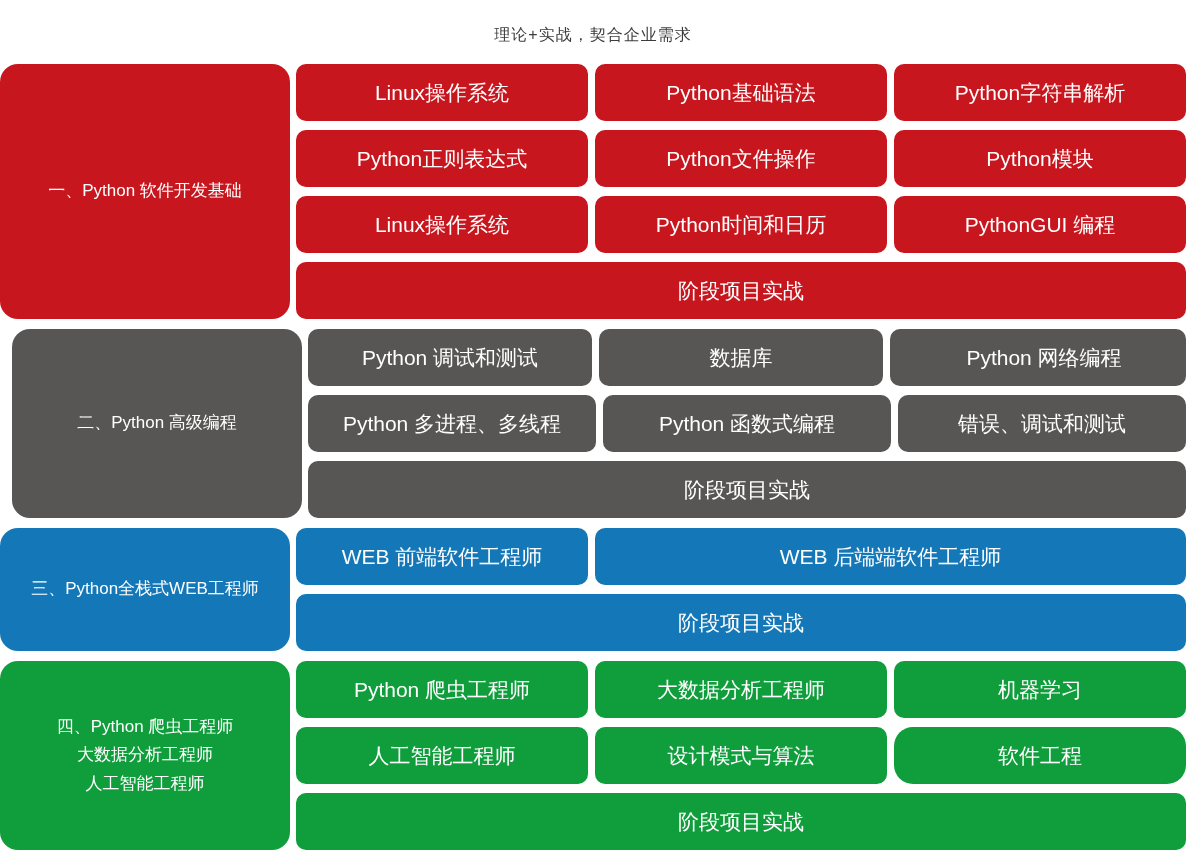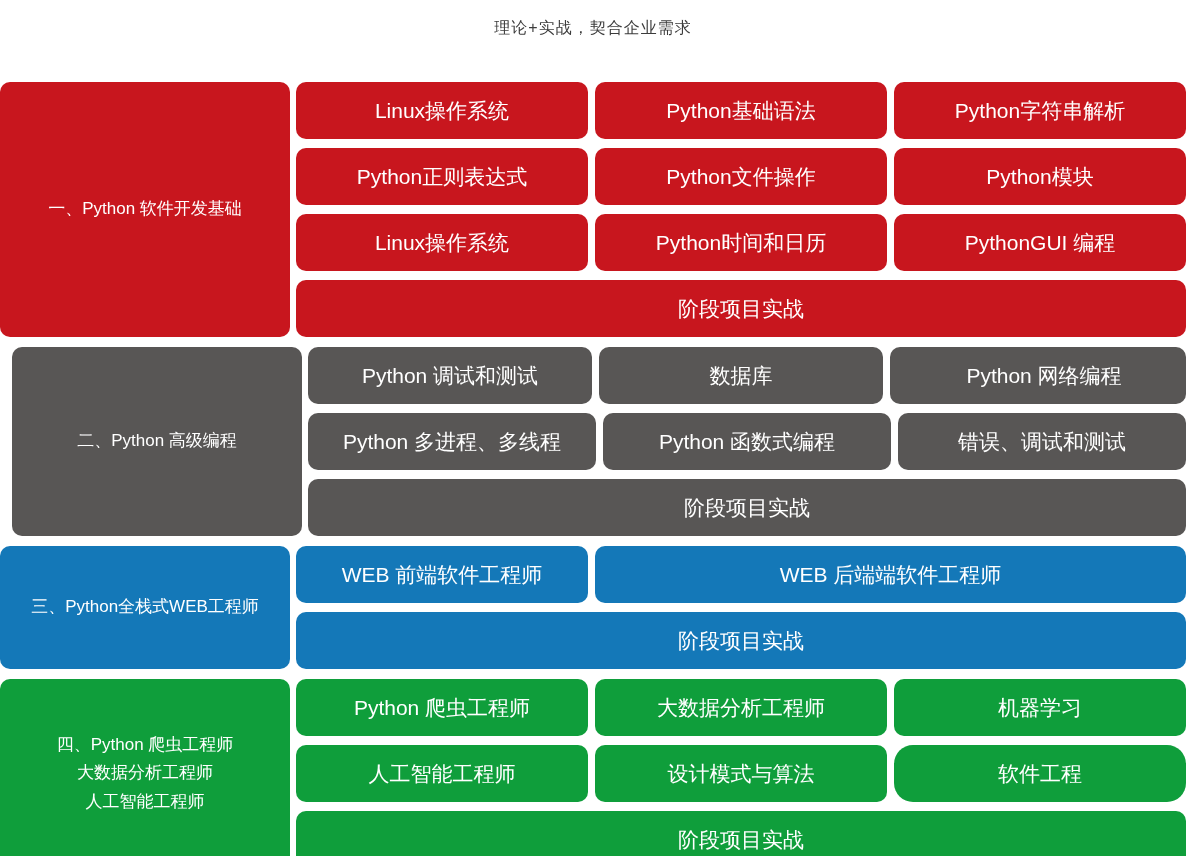--- a/index.html
+++ b/index.html
@@ -9,44 +9,44 @@
     font-family: "Liberation Sans", "DejaVu Sans", sans-serif;
   }
   .page {
     position: relative;
     width: 1186px;
     height: 856px;
     overflow: hidden;
     background: #ffffff;
   }
   .header {
-    height: 82px;
+    height: 64px;
     box-sizing: border-box;
-    padding-top: 18px;
+    padding-top: 25px;
     text-align: center;
   }
   .page-title {
     font-size: 16px;
     color: #3c3c3c;
     letter-spacing: 1px;
   }
   .sections {
     display: flex;
     flex-direction: column;
     gap: 10px;
   }
   .section {
     display: flex;
     gap: 6px;
     align-items: stretch;
   }
   .section-label {
     width: 290px;
     flex: 0 0 290px;
-    border-radius: 10px;
+    border-radius: 18px;
     color: #ffffff;
     font-size: 17px;
     line-height: 1.65;
     display: flex;
     align-items: center;
     justify-content: center;
     text-align: center;
     white-space: pre-line;
   }
   .grid {

